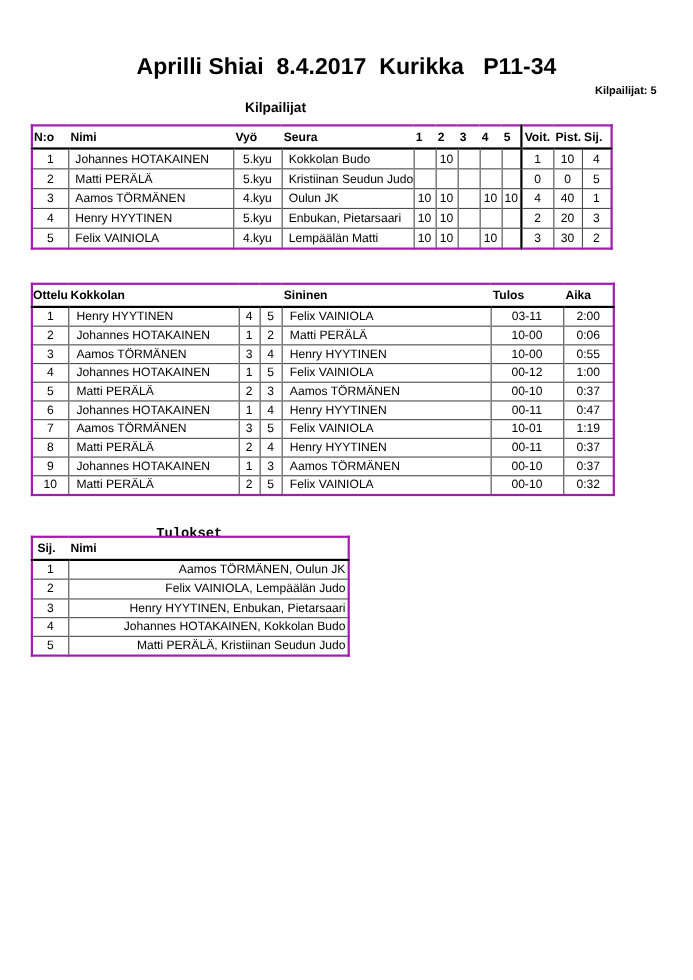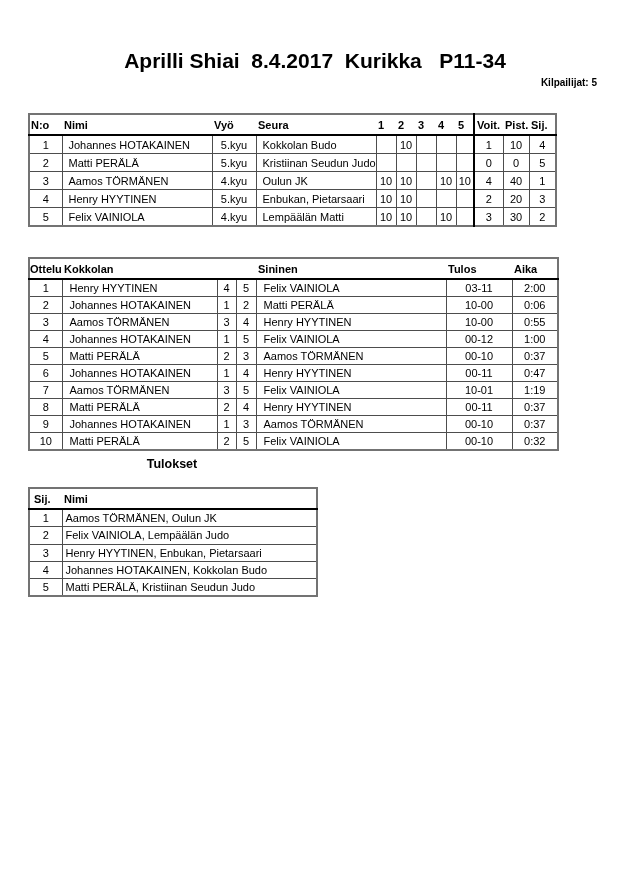--- a/index.html
+++ b/index.html
@@ -19,27 +19,27 @@
   }
   .participants-note{
     position:absolute;top:52px;right:33px;
     font-size:10px;font-weight:bold;
   }
   .section-title{
     position:absolute;font-size:12.5px;font-weight:bold;text-align:center;
   }
   #title-kilpailijat{top:66px;left:28px;width:445px;}
   #title-ottelut{top:210px;left:28px;width:529px;}
-  #title-tulokset{top:432px;left:28px;width:288px;}
+  #title-tulokset{top:453px;left:28px;width:288px;font-family:Liberation Mono, monospace;}
 
   table.sheet{
     position:absolute;
     border-collapse:collapse;
     table-layout:fixed;
-    border:2px solid #737373;
+    border:2px solid #a21caf;
     font-size:11px;
   }
   #t1{top:88px;left:28px;width:527px;}
   #t2{top:232px;left:28px;width:529px;}
   #t3{top:462px;left:28px;width:288px;}
 
   table.sheet th{
     font-weight:bold;
     border:none;
     border-bottom:2px solid #000;
@@ -65,31 +65,32 @@
 
   
   #t1 th:nth-child(10), #t1 td:nth-child(10){border-left:2px solid #000;}
 
   
   #t1 th:nth-child(1){text-align:left;padding-left:1px;}
   #t1 td:nth-child(2), #t1 td:nth-child(4){text-align:left;padding-left:6px;}
   #t2 th:nth-child(1){text-align:right;padding-left:0;margin-left:-2px;}
   #t2 td:nth-child(2), #t2 td:nth-child(5){text-align:left;padding-left:7px;}
   #t3 th:nth-child(1){text-align:left;padding-left:4px;}
-  #t3 td:nth-child(2){text-align:left;padding-left:3px;}
+  #t3 td:nth-child(2){text-align:right;padding-left:3px;}
 </style>
 </head>
 <body>
 
 <div class="page">
 
   <div class="main-title">Aprilli Shiai  8.4.2017  Kurikka   P11-34</div>
 
   <div class="participants-note">Kilpailijat: 5</div>
 
+  <div class="section-title" id="title-kilpailijat">Kilpailijat</div>
 
   <table class="sheet" id="t1">
     <colgroup>
       <col style="width:33px">
         <col style="width:150px">
         <col style="width:44px">
         <col style="width:120px">
       <col style="width:20px">
         <col style="width:20px">
         <col style="width:20px">

